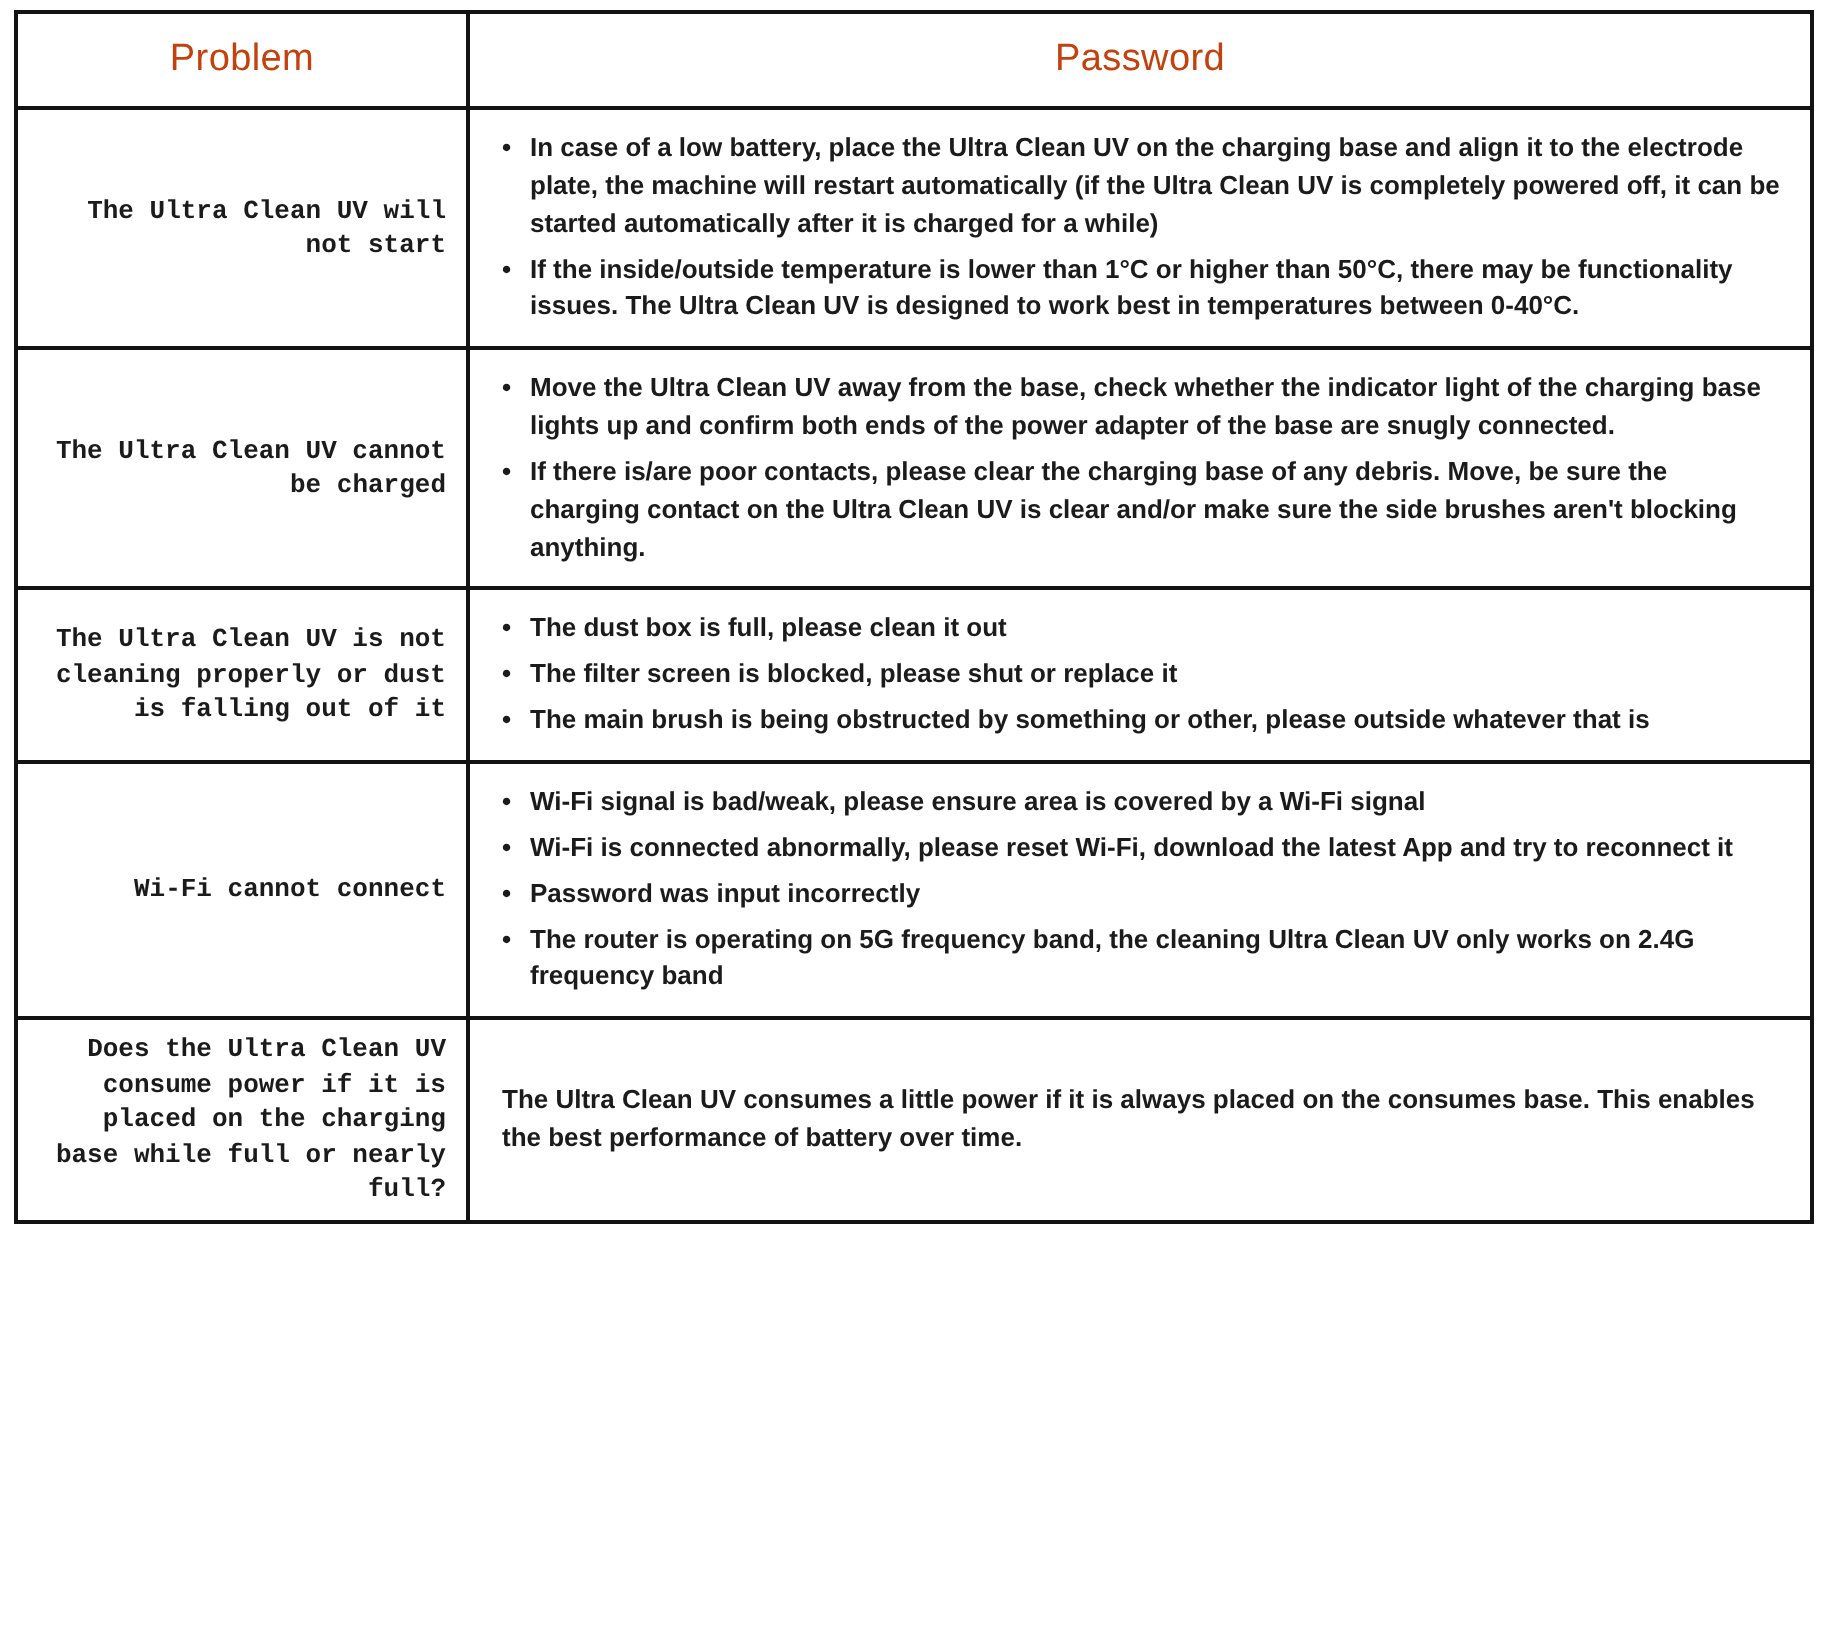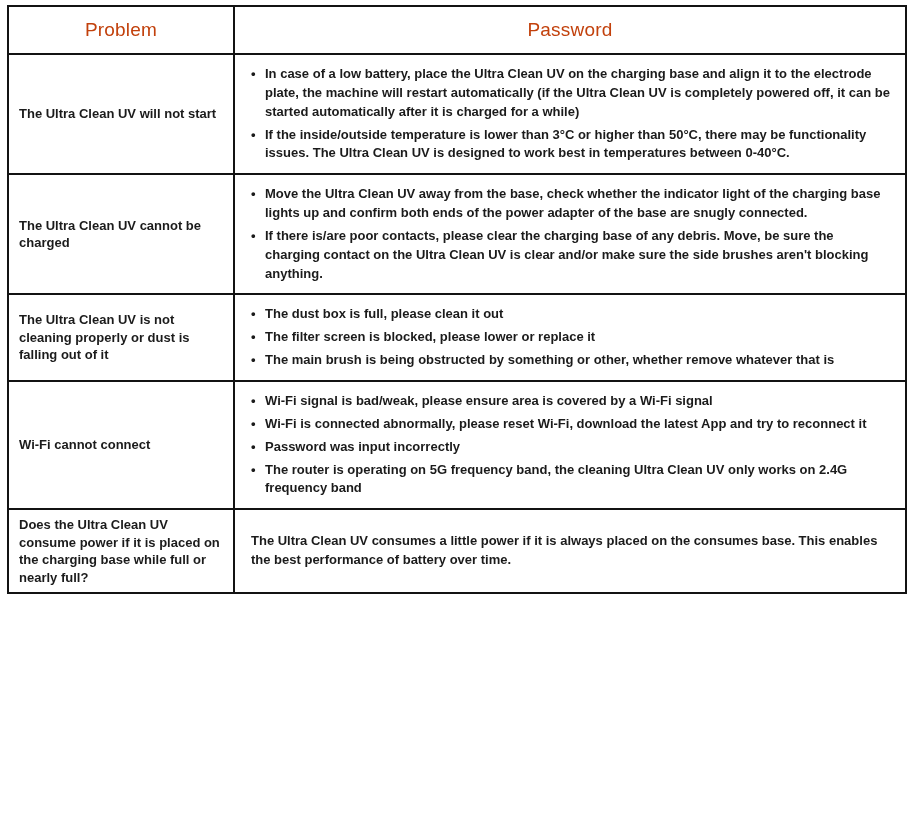--- a/index.html
+++ b/index.html
@@ -45,26 +45,27 @@
   tbody tr:nth-child(2) { height: 118px; }
   tbody tr:nth-child(3) { height: 56px;  }
   tbody tr:nth-child(4) { height: 46px;  }
   tbody tr:nth-child(5) { height: 56px;  }
   tbody tr:nth-child(6) { height: 87px; }
   tbody tr:nth-child(7) { height: 134px; }
   tbody tr:nth-child(8) { height: 44px;  }
   tbody tr:nth-child(9) { height: 88px;  }
 
   td.problem-cell {
-    text-align: left;
+    text-align: right;
     font-size: 13px;
     font-weight: 700;
     line-height: 1.35;
     padding: 6px 10px;
     color: #1b1b1b;
+    font-family: Liberation Mono, monospace;
   }
   td.solution-cell {
     text-align: left;
     font-size: 13px;
     font-weight: 700;
     line-height: 1.45;
     padding: 6px 14px 6px 16px;
     color: #1b1b1b;
   }
   .solution-item {
@@ -93,36 +94,36 @@
       <tr>
         <th>Problem</th>
         <th>Password</th>
       </tr>
     </thead>
     <tbody>
         <tr>
           <td class="problem-cell">The Ultra Clean UV will not start</td>
           <td class="solution-cell">
             <div class="solution-item bulleted"><span class="bullet-marker">•</span><span>In case of a low battery, place the Ultra Clean UV on the charging base and align it to the electrode plate, the machine will restart automatically (if the Ultra Clean UV is completely powered off, it can be started automatically after it is charged for a while)</span></div>
-            <div class="solution-item bulleted"><span class="bullet-marker">•</span><span>If the inside/outside temperature is lower than 3°C or higher than 50°C, there may be functionality issues. The Ultra Clean UV is designed to work best in temperatures between 0-40°C.</span></div>
+            <div class="solution-item bulleted"><span class="bullet-marker">•</span><span>If the inside/outside temperature is lower than 1°C or higher than 50°C, there may be functionality issues. The Ultra Clean UV is designed to work best in temperatures between 0-40°C.</span></div>
           </td>
         </tr>
         <tr>
           <td class="problem-cell">The Ultra Clean UV cannot be charged</td>
           <td class="solution-cell">
             <div class="solution-item bulleted"><span class="bullet-marker">•</span><span>Move the Ultra Clean UV away from the base, check whether the indicator light of the charging base lights up and confirm both ends of the power adapter of the base are snugly connected.</span></div>
             <div class="solution-item bulleted"><span class="bullet-marker">•</span><span>If there is/are poor contacts, please clear the charging base of any debris. Move, be sure the charging contact on the Ultra Clean UV is clear and/or make sure the side brushes aren't blocking anything.</span></div>
           </td>
         </tr>
         <tr>
           <td class="problem-cell">The Ultra Clean UV is not cleaning properly or dust is falling out of it</td>
           <td class="solution-cell">
             <div class="solution-item bulleted"><span class="bullet-marker">•</span><span>The dust box is full, please clean it out</span></div>
-            <div class="solution-item bulleted"><span class="bullet-marker">•</span><span>The filter screen is blocked, please lower or replace it</span></div>
-            <div class="solution-item bulleted"><span class="bullet-marker">•</span><span>The main brush is being obstructed by something or other, whether remove whatever that is</span></div>
+            <div class="solution-item bulleted"><span class="bullet-marker">•</span><span>The filter screen is blocked, please shut or replace it</span></div>
+            <div class="solution-item bulleted"><span class="bullet-marker">•</span><span>The main brush is being obstructed by something or other, please outside whatever that is</span></div>
           </td>
         </tr>
         <tr>
           <td class="problem-cell">Wi-Fi cannot connect</td>
           <td class="solution-cell">
             <div class="solution-item bulleted"><span class="bullet-marker">•</span><span>Wi-Fi signal is bad/weak, please ensure area is covered by a Wi-Fi signal</span></div>
             <div class="solution-item bulleted"><span class="bullet-marker">•</span><span>Wi-Fi is connected abnormally, please reset Wi-Fi, download the latest App and try to reconnect it</span></div>
             <div class="solution-item bulleted"><span class="bullet-marker">•</span><span>Password was input incorrectly</span></div>
             <div class="solution-item bulleted"><span class="bullet-marker">•</span><span>The router is operating on 5G frequency band, the cleaning Ultra Clean UV only works on 2.4G frequency band</span></div>
           </td>

